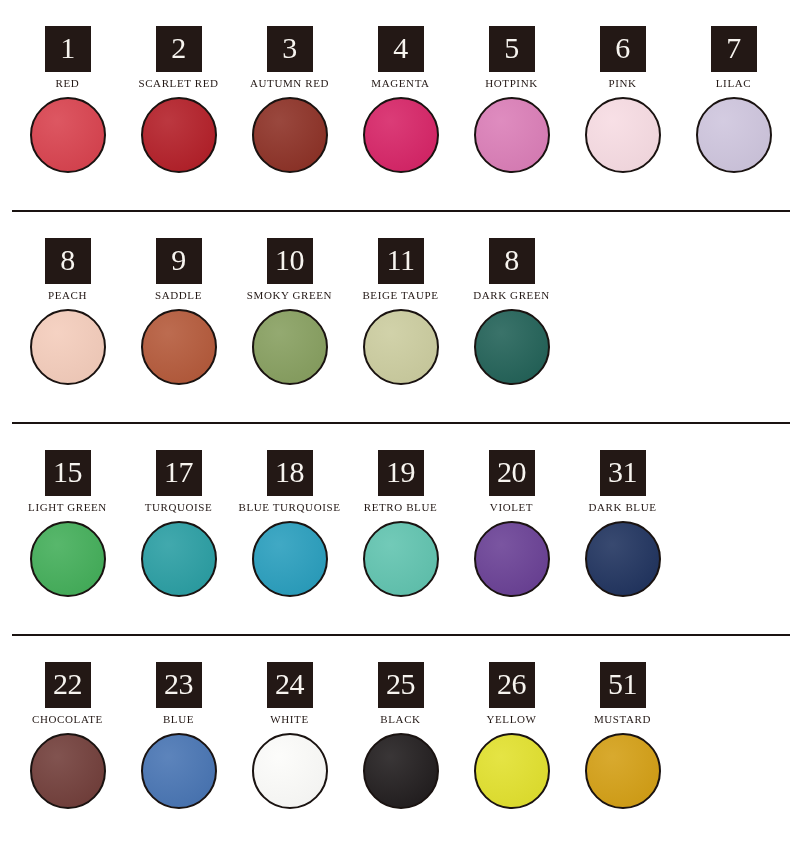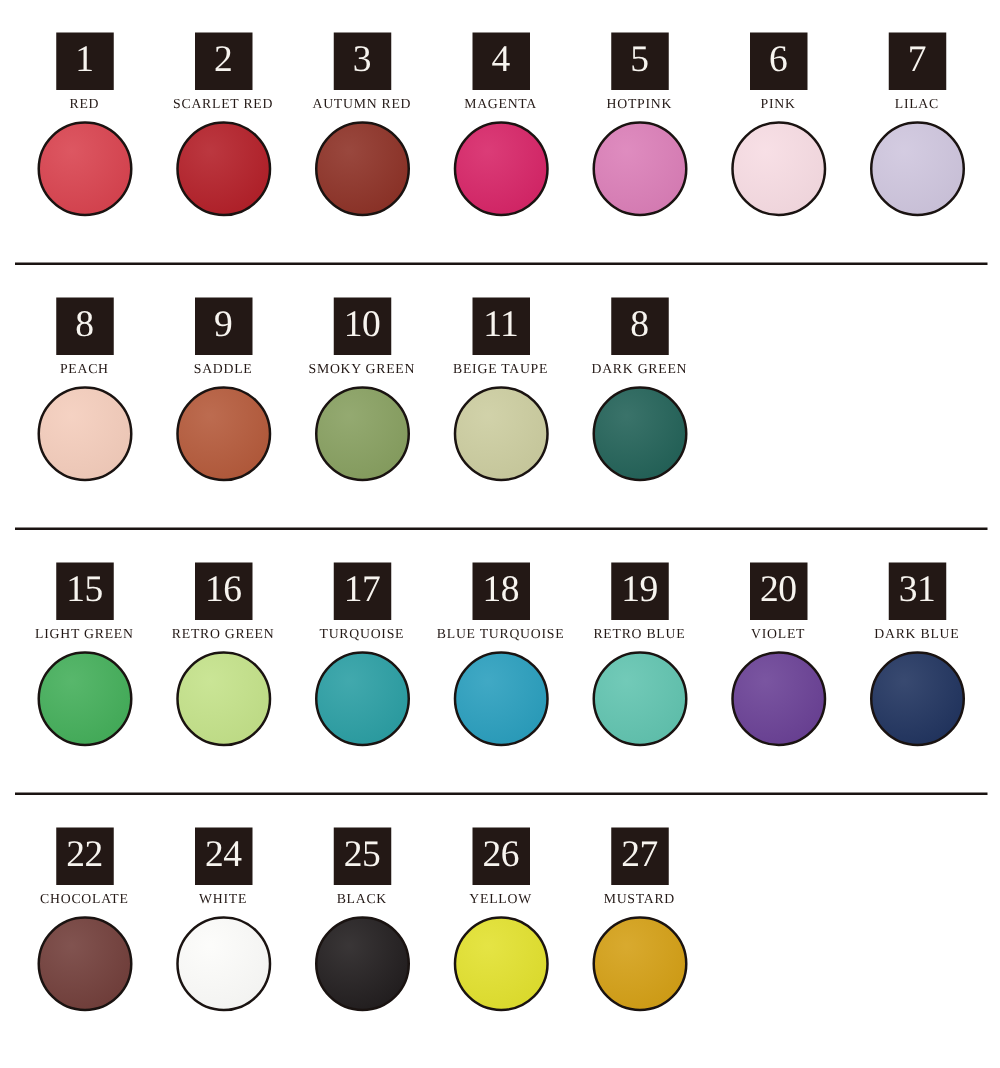--- a/index.html
+++ b/index.html
@@ -214,27 +214,20 @@
     <div class="row-inner">
         <div class="swatch">
           <div class="num-box">
             <span class="num-text">15</span>
           </div>
           <div class="swatch-label">LIGHT GREEN</div>
           <div class="circle" style="background-color: rgb(69, 175, 91);"></div>
         </div>
         <div class="swatch">
           <div class="num-box">
-            <span class="num-text">16</span>
-          </div>
-          <div class="swatch-label">RETRO GREEN</div>
-          <div class="circle" style="background-color: rgb(196, 226, 138);"></div>
-        </div>
-        <div class="swatch">
-          <div class="num-box">
             <span class="num-text">17</span>
           </div>
           <div class="swatch-label">TURQUOISE</div>
           <div class="circle" style="background-color: rgb(44, 159, 164);"></div>
         </div>
         <div class="swatch">
           <div class="num-box">
             <span class="num-text">18</span>
           </div>
           <div class="swatch-label">BLUE TURQUOISE</div>
@@ -269,20 +262,27 @@
     <div class="row-inner">
         <div class="swatch">
           <div class="num-box">
             <span class="num-text">22</span>
           </div>
           <div class="swatch-label">CHOCOLATE</div>
           <div class="circle" style="background-color: rgb(115, 64, 60);"></div>
         </div>
         <div class="swatch">
           <div class="num-box">
+            <span class="num-text">23</span>
+          </div>
+          <div class="swatch-label">BLUE</div>
+          <div class="circle" style="background-color: rgb(74, 118, 180);"></div>
+        </div>
+        <div class="swatch">
+          <div class="num-box">
             <span class="num-text">24</span>
           </div>
           <div class="swatch-label">WHITE</div>
           <div class="circle" style="background-color: rgb(252, 252, 250);"></div>
         </div>
         <div class="swatch">
           <div class="num-box">
             <span class="num-text">25</span>
           </div>
           <div class="swatch-label">BLACK</div>
@@ -290,21 +290,21 @@
         </div>
         <div class="swatch">
           <div class="num-box">
             <span class="num-text">26</span>
           </div>
           <div class="swatch-label">YELLOW</div>
           <div class="circle" style="background-color: rgb(226, 225, 47);"></div>
         </div>
         <div class="swatch">
           <div class="num-box">
-            <span class="num-text">27</span>
+            <span class="num-text">51</span>
           </div>
           <div class="swatch-label">MUSTARD</div>
           <div class="circle" style="background-color: rgb(212, 160, 23);"></div>
         </div>
       </div>
   </div>
 
 </div>
 
 </body></html>

